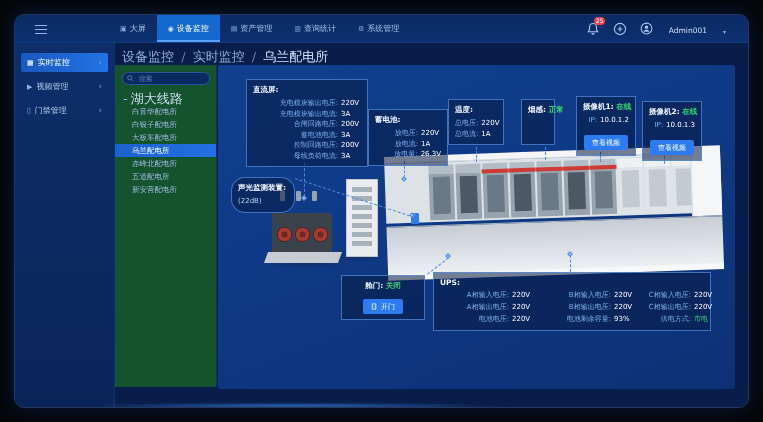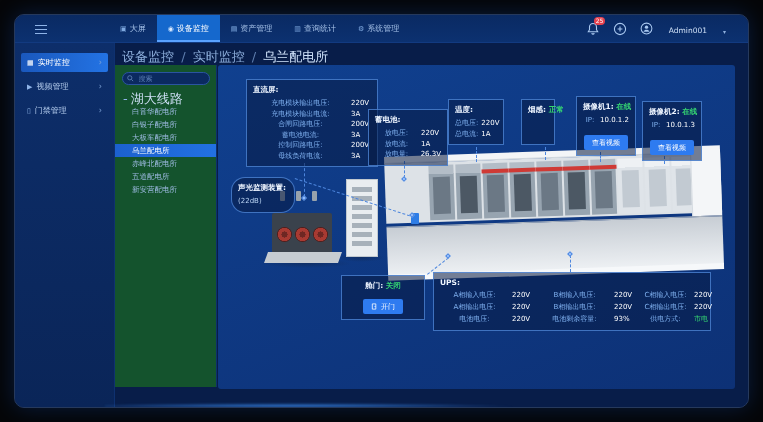--- a/index.html
+++ b/index.html
@@ -95,21 +95,21 @@
     background:radial-gradient(circle, #6e2723 28%, #a83a32 30% 62%, #521c19 64%); }
   .bush { position:absolute; top:-8px; width:5px; height:10px; background:#99a3ac; border-radius:1px; }
   .sdevice { position:absolute; left:193px; top:148px; width:8px; height:11px; background:#2e7de6; border-radius:1px; }
   .shadow { position:absolute; height:9px; background:radial-gradient(ellipse, rgba(20,35,60,.4), transparent 70%); }
 
   
   .co { position:absolute; background:rgba(8,26,66,.55); border:1px solid rgba(82,140,224,.75);
     padding:5px 6px; color:#cfe2fa; z-index:4; }
   .co .t { font-size:7.5px; font-weight:bold; color:#eef5ff; margin-bottom:3px; white-space:nowrap; }
   .co .r { display:flex; font-size:7px; line-height:10.5px; white-space:nowrap; }
-  .co .l { color:#7fb0ef; flex:1; text-align:center; }
+  .co .l { color:#7fb0ef; flex:1; text-align:right; }
   .co .v { color:#fff; margin-left:3px; min-width:20px; }
   .g { color:#35d672 !important; }
   .btn { background:#2e7bf0; color:#fff; font-size:7px; border:none; border-radius:2px;
     padding:2.5px 8px; display:inline-flex; align-items:center; gap:3px; cursor:pointer; }
   .btn svg { width:7px; height:7px; }
   .center { text-align:center; margin-top:4px; }
   .ups-grid { display:grid; grid-template-columns:92px 96px 74px; column-gap:6px; row-gap:1.5px; }
 
   
   .vline { position:absolute; border-left:1px dashed #4d86dd; width:0; z-index:3; }
@@ -268,21 +268,21 @@
     <div class="vline" style="left:327px;top:82px;height:13px;"></div>
     <div class="vline" style="left:382px;top:87px;height:10px;"></div>
     <div class="vline" style="left:446px;top:91px;height:8px;"></div>
     <div class="dline" style="left:77px;top:113px;width:121px;transform:rotate(18deg);"></div>
     <div class="dot" style="left:192px;top:148px;"></div>
     <div class="dline" style="left:209px;top:209px;width:27px;transform:rotate(-38deg);"></div>
     <div class="dot" style="left:228px;top:189px;"></div>
     <div class="vline" style="left:352px;top:190px;height:17px;"></div>
     <div class="dot" style="left:350px;top:187px;"></div>
 
-    <div class="co" style="left:28px;top:14px;width:132px;">
+    <div class="co" style="left:28px;top:14px;width:122px;">
       <div class="t">直流屏:</div>
       <div class="r">
           <span class="l">充电模块输出电压:</span>
           <span class="v">220V</span>
         </div>
       <div class="r">
           <span class="l">充电模块输出电流:</span>
           <span class="v">3A</span>
         </div>
       <div class="r">

